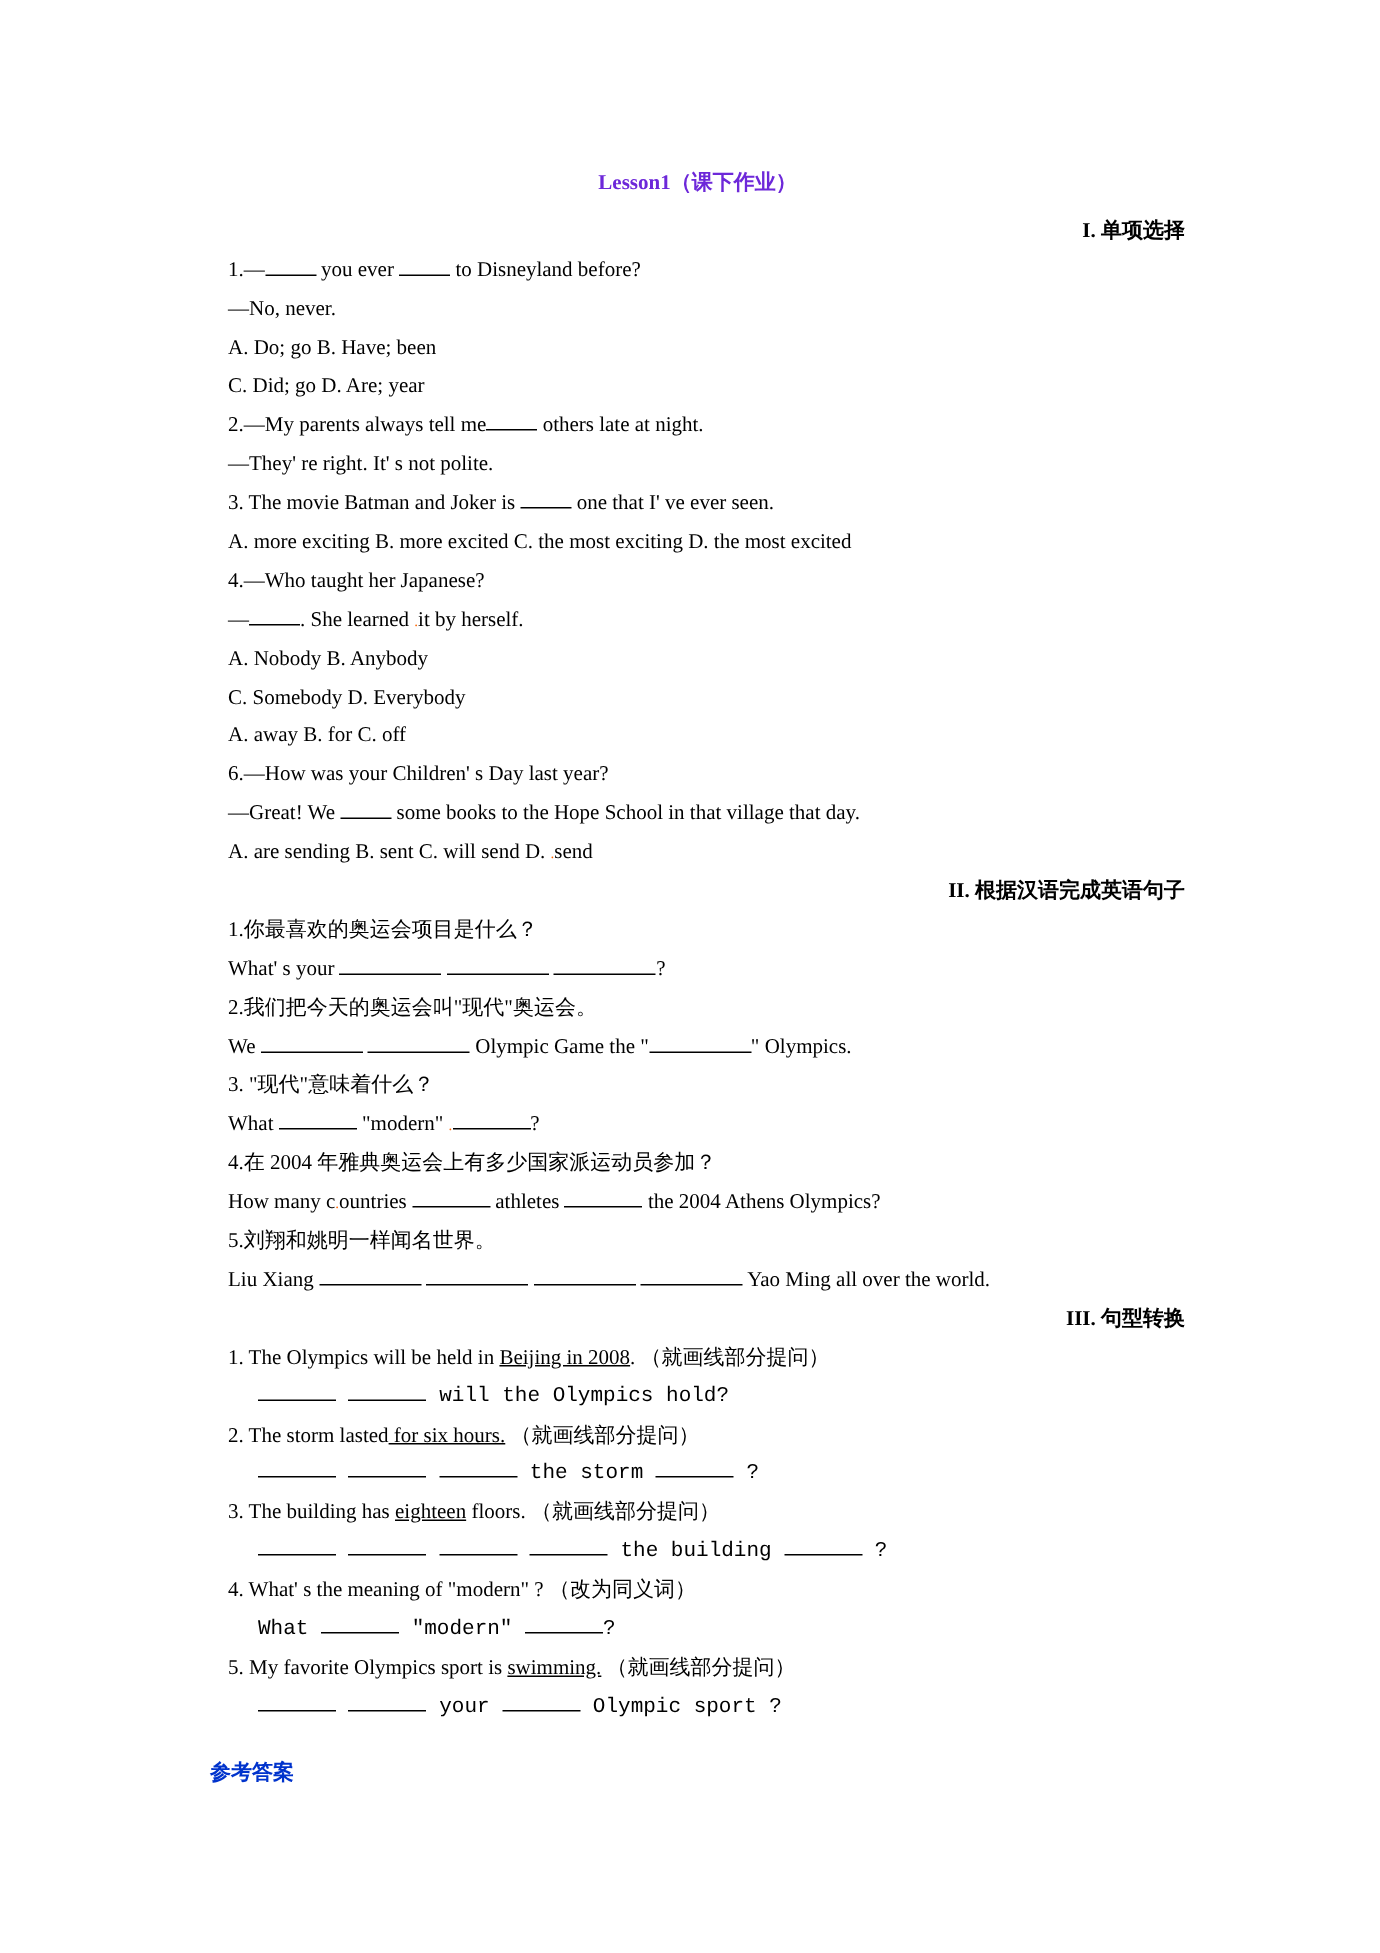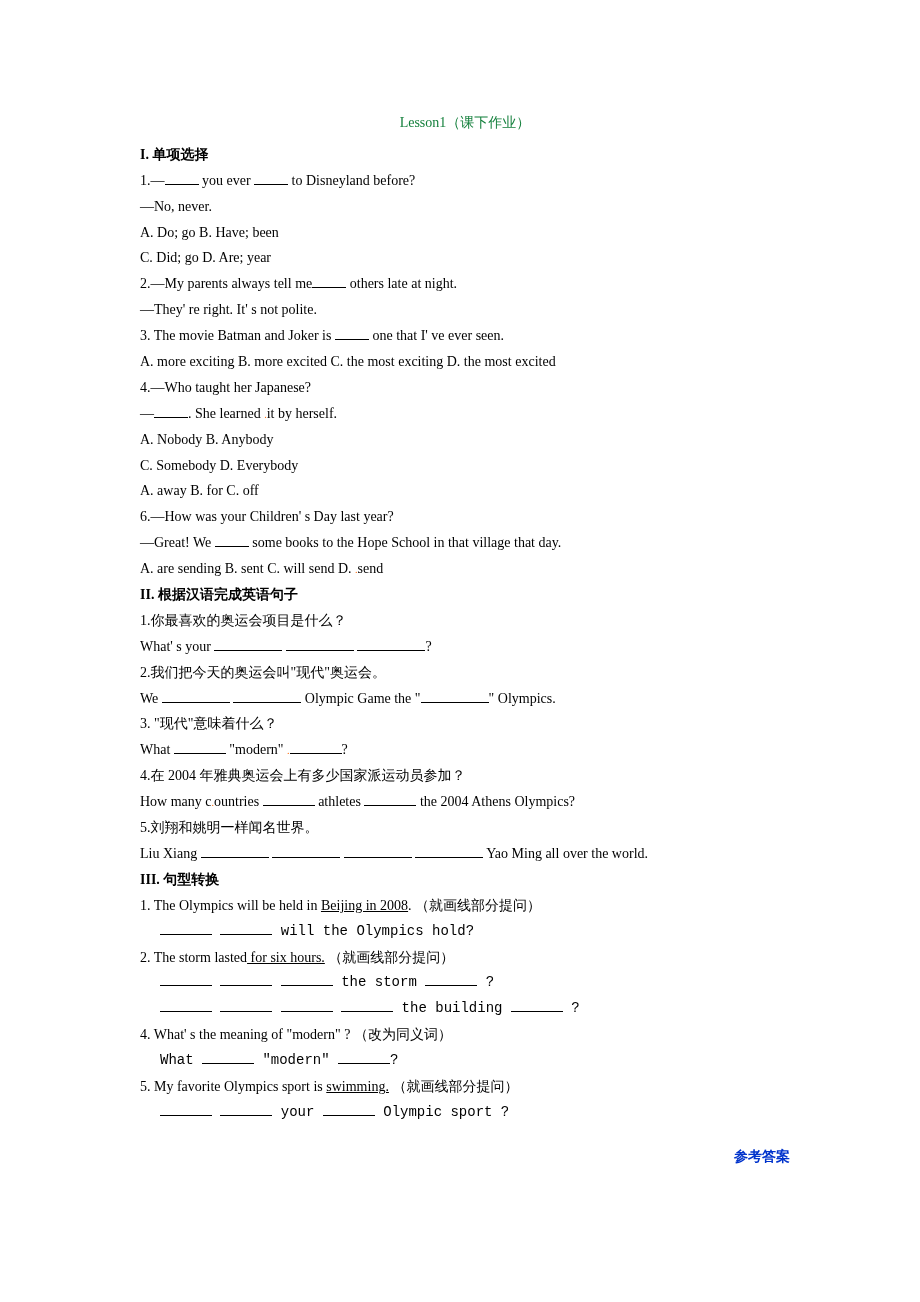--- a/index.html
+++ b/index.html
@@ -10,29 +10,30 @@
     font-family: "SimSun", "宋体", serif;
     font-size: 14px;
     line-height: 1.85;
     color: #000;
   }
   .page {
     padding: 110px 130px 60px 140px;
   }
   .title {
     text-align: center;
-    color: #15803d;
-    font-weight: normal;
+    color: #6d28d9;
+    font-weight: bold;
     margin-bottom: 6px;
   }
   .section-head {
     font-weight: bold;
+    text-align: right;
   }
   .answer-head {
-    text-align: right;
+    text-align: left;
     color: #0033cc;
     font-weight: bold;
     margin-top: 18px;
   }
   .blank-short {
     display: inline-block;
     width: 34px;
     border-bottom: 1px solid #000;
     vertical-align: baseline;
     height: 0.9em;
@@ -53,20 +54,21 @@
   }
   .underline {
     text-decoration: underline;
   }
   .indent {
     padding-left: 20px;
     font-family: Liberation Mono, monospace;
   }
   .line {
     display: block;
+    margin-left: 12px;
   }
   .dot-orange {
     color: #ff6600;
     font-size: 10px;
     vertical-align: baseline;
   }
 </style>
 </head>
 <body>
 
@@ -146,20 +148,23 @@
     <span class="blank-med"></span> <span class="blank-med"></span><span> will the Olympics hold?</span>
   </span>
 
   <span class="line">
     <span>2. The storm lasted</span><span class="underline"> for six hours.</span><span> （就画线部分提问）</span>
   </span>
   <span class="line indent">
     <span class="blank-med"></span> <span class="blank-med"></span> <span class="blank-med"></span><span> the storm </span><span class="blank-med"></span><span> ?</span>
   </span>
 
+  <span class="line">
+    <span>3. The building has </span><span class="underline">eighteen</span><span> floors. （就画线部分提问）</span>
+  </span>
   <span class="line indent">
     <span class="blank-med"></span> <span class="blank-med"></span> <span class="blank-med"></span> <span class="blank-med"></span><span> the building </span><span class="blank-med"></span><span> ?</span>
   </span>
 
   <span class="line">4. What' s the meaning of "modern" ? （改为同义词）</span>
   <span class="line indent">
     <span>What </span><span class="blank-med"></span><span> "modern" </span><span class="blank-med"></span><span>?</span>
   </span>
 
   <span class="line">

